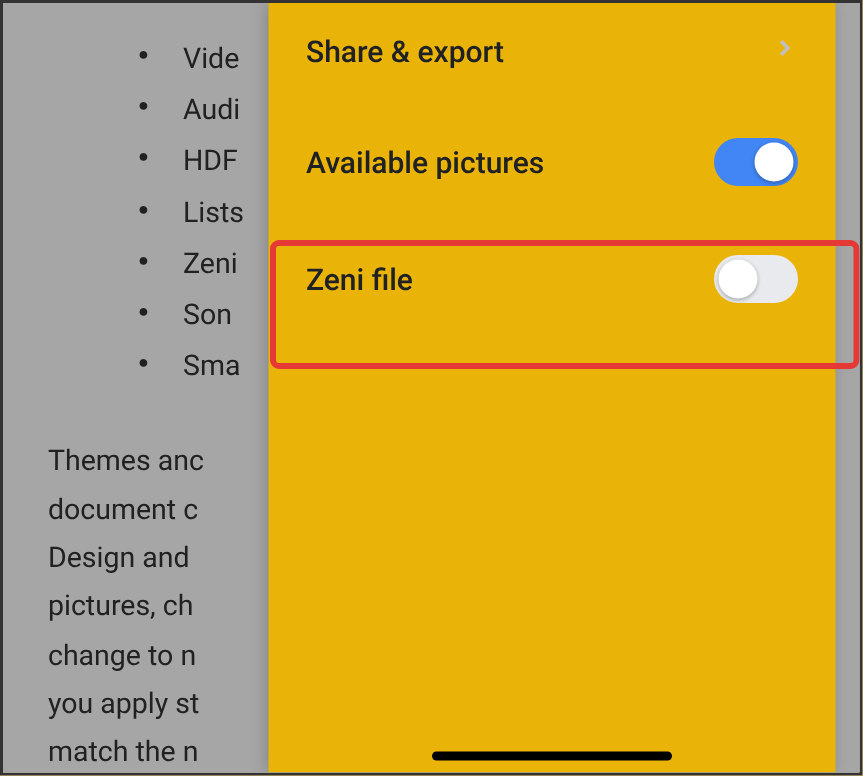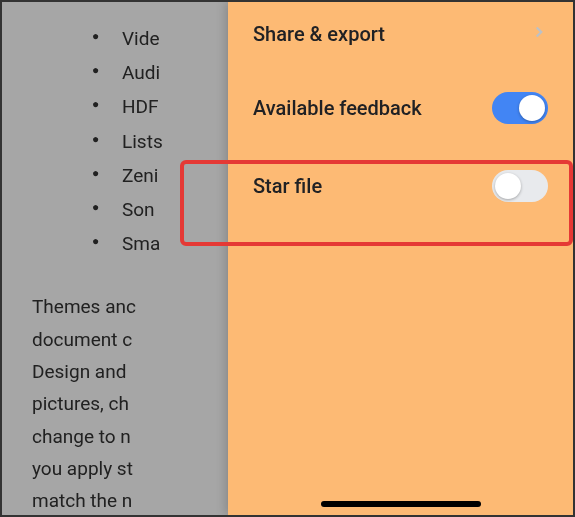--- a/index.html
+++ b/index.html
@@ -51,24 +51,24 @@
       position: absolute;
       top: 0;
       left: 0;
       width: 100%;
       height: 100%;
       background: rgba(0,0,0,0.35);
     }
     .panel {
       position: absolute;
       top: 0;
-      right: 0;
-      width: 345px;
+      right: 16px;
+      width: 378px;
       height: 100%;
-      background: #fdba74;
+      background: #eab308;
       box-shadow: -2px 0 10px rgba(0,0,0,0.2);
     }
     .menu-item {
       display: flex;
       align-items: center;
       justify-content: space-between;
       padding: 20px 25px;
       font-size: 20px;
       color: #202124;
       font-weight: 500;
@@ -154,27 +154,27 @@
 <div class="panel">
   <div class="menu-item">
     <span>Share &amp; export</span>
     <span class="chevron">
       <svg width="18" height="18" viewBox="0 0 24 24" fill="none" stroke="currentColor" stroke-width="3">
         <polyline points="9 18 15 12 9 6"></polyline>
       </svg>
     </span>
   </div>
   <div class="menu-item" style="padding-top:26px; padding-bottom:26px;">
-    <span>Available feedback</span>
+    <span>Available pictures</span>
     <div class="toggle on">
       <div class="toggle-knob"></div>
     </div>
   </div>
   <div class="menu-item">
-    <span>Star file</span>
+    <span>Zeni file</span>
     <div class="toggle off">
       <div class="toggle-knob"></div>
     </div>
   </div>
   <div class="home-indicator"></div>
 </div>
 
 <div class="highlight-box"></div>
 
 </body></html>

